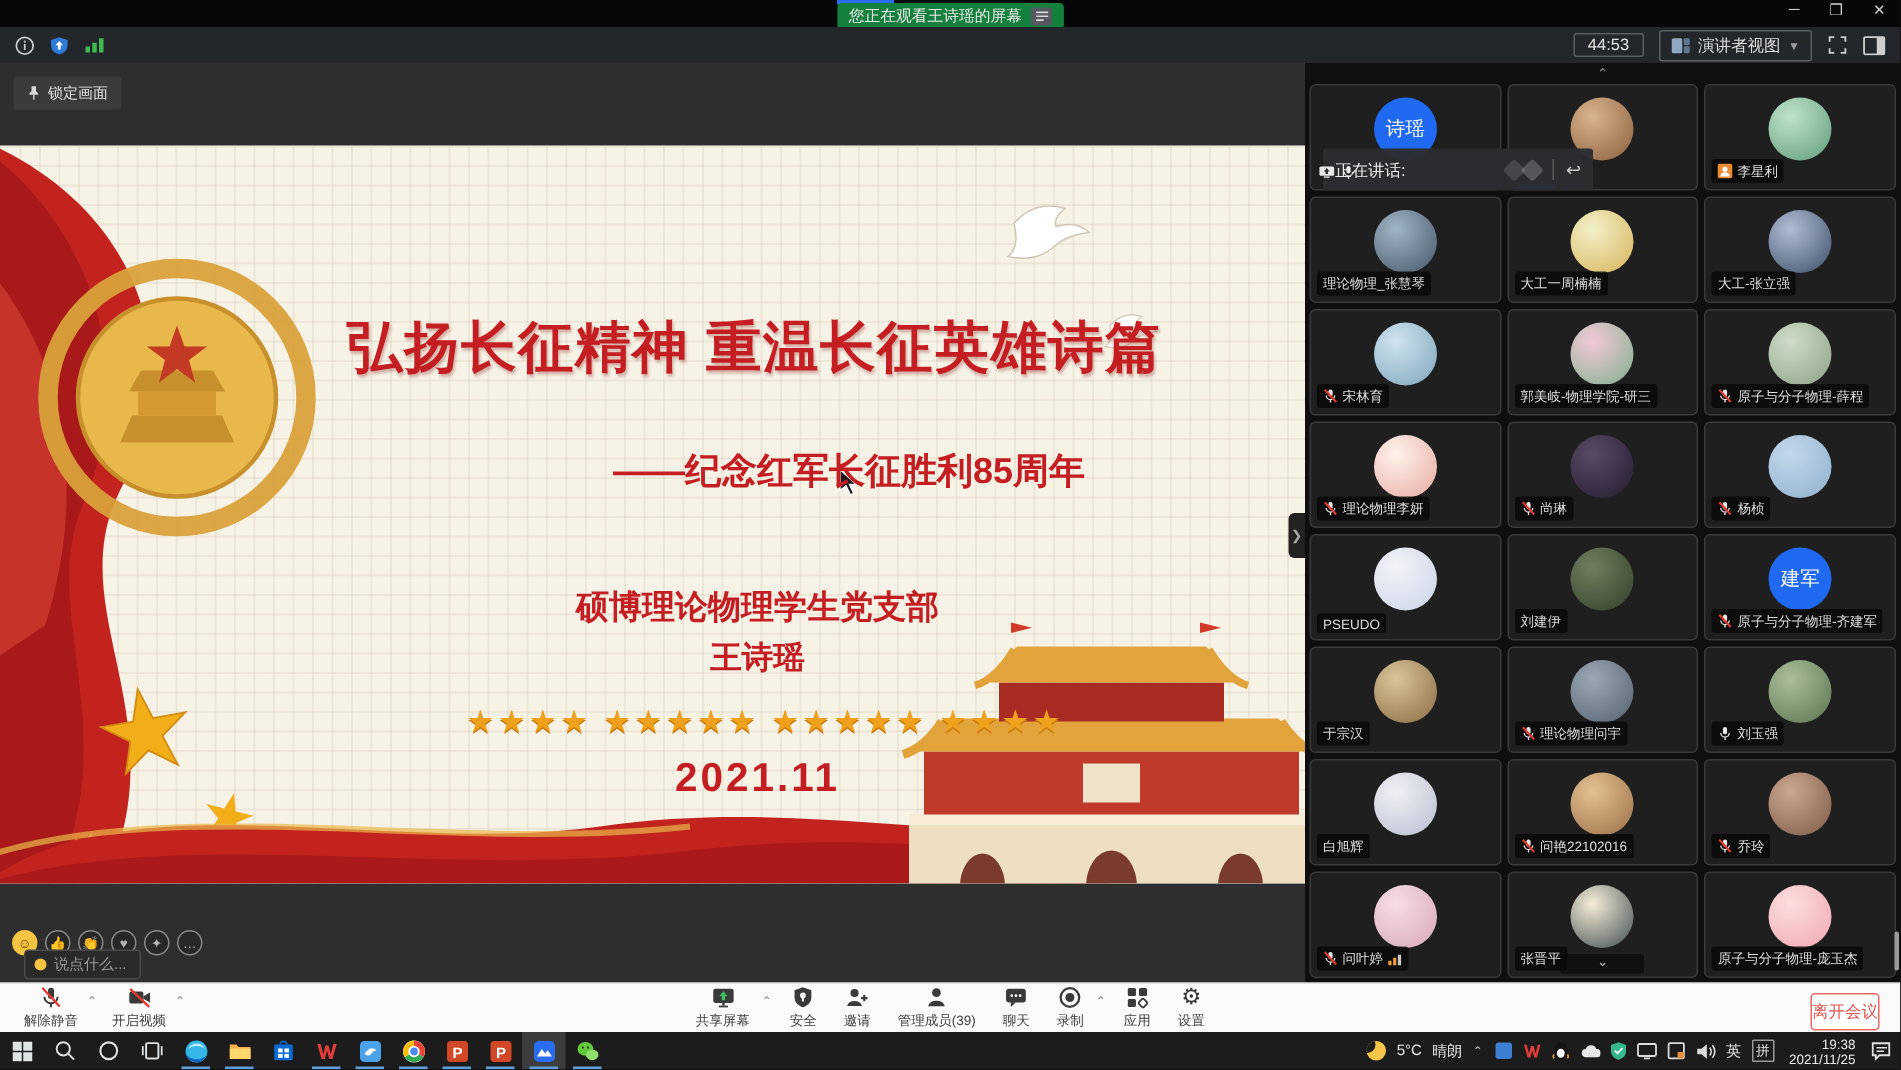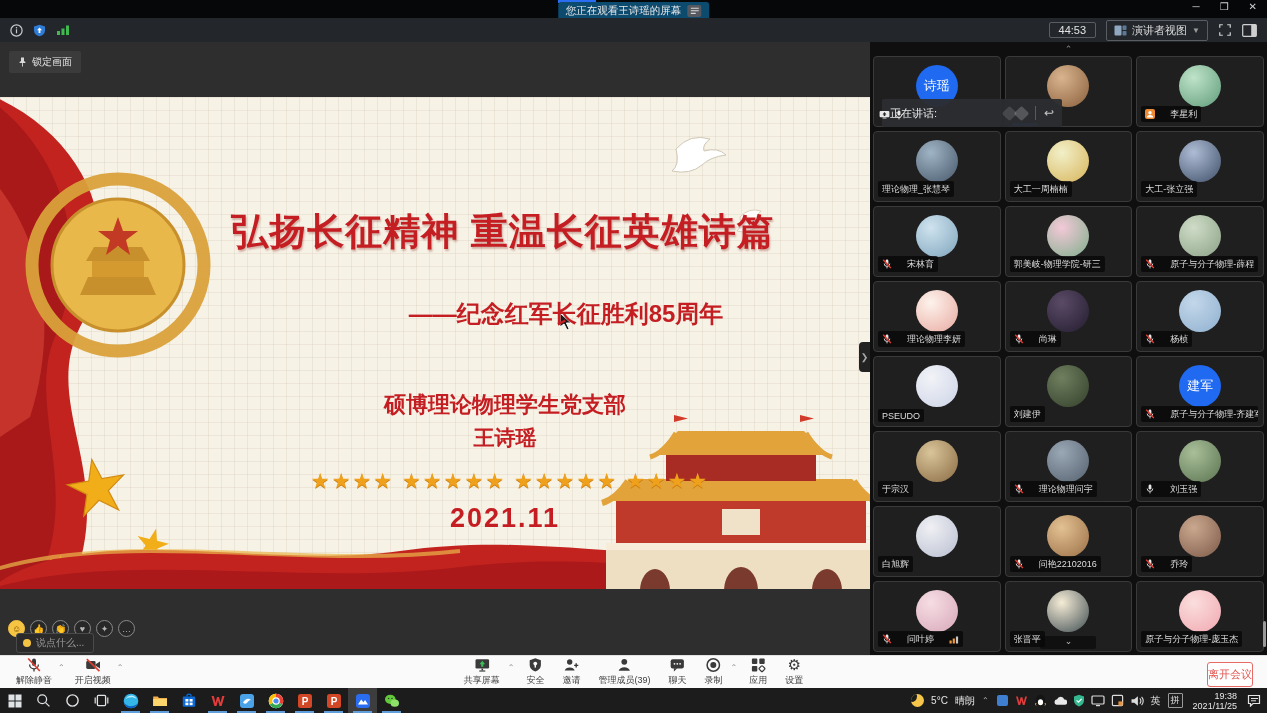--- a/index.html
+++ b/index.html
@@ -3,21 +3,21 @@
 <meta charset="utf-8">
 <style>
   * { margin:0; padding:0; box-sizing:border-box; }
   body { font-family:"Liberation Sans",sans-serif; background:#000; }
   .screen { position:relative; width:1267px; height:713px; overflow:hidden; background:#000; }
 
   
   .titlebar { position:absolute; top:0; left:0; right:0; height:18px; background:#060708; }
   .top-blue { position:absolute; top:0; left:558px; width:38px; height:3px; background:#2a6df0; }
   .view-tip { position:absolute; top:2px; left:50%; transform:translateX(-50%); display:flex; align-items:center; gap:6px;
-    background:#0c4a6e; border-radius:3px; padding:2px 8px; color:#e8e8e8; font-size:10.5px; }
+    background:#15803d; border-radius:3px; padding:2px 8px; color:#e8e8e8; font-size:10.5px; }
   .view-tip .mini-menu { width:14px; height:12px; background:#55585e; border-radius:2px; display:flex; align-items:center; justify-content:center; }
   .win-controls { position:absolute; right:10px; top:1px; display:flex; gap:20px; color:#cfcfcf; font-size:10px; }
   .win-controls span { cursor:default; }
 
   
   .menubar { position:absolute; top:18px; left:0; right:0; height:24px; background:#23272c; display:flex; align-items:center; padding:0 10px; }
   .menubar .left-icons { display:flex; gap:10px; align-items:center; }
   .menubar .right { margin-left:auto; display:flex; align-items:center; gap:10px; }
   .timer-box { border:1px solid #5a5e63; border-radius:2px; padding:1px 9px; color:#e3e3e3; font-size:11px; }
   .view-select { display:flex; align-items:center; gap:5px; border:1px solid #5a5e63; border-radius:2px; padding:2px 7px; color:#dcdcdc; font-size:11px; }
@@ -51,21 +51,21 @@
   .collapse-tab { position:absolute; right:0; top:300px; width:11px; height:30px; background:#222; border-radius:4px 0 0 4px;
     color:#a8a8a8; font-size:9px; display:flex; align-items:center; justify-content:center; z-index:4; }
 
   
   .panel { position:absolute; top:42px; left:870px; width:397px; height:613px; background:#0f0f0f; overflow:hidden; }
   .panel-top { height:14px; display:flex; align-items:center; justify-content:center; color:#8a8a8a; font-size:9px; }
   .grid { display:grid; grid-template-columns:repeat(3,1fr); gap:4px; padding:0 3px; }
   .tile { position:relative; height:71px; background:#1f1f1f; border:1px solid #3a3a3a; border-radius:4px; overflow:hidden; }
   .avatar { position:absolute; top:8px; left:50%; transform:translateX(-50%); width:42px; height:42px; border-radius:50%;
     display:flex; align-items:center; justify-content:center; color:#fff; font-size:13px; }
-  .name-label { position:absolute; left:4px; bottom:4px; max-width:117px; display:flex; align-items:center; gap:15px;
+  .name-label { position:absolute; left:4px; bottom:4px; max-width:117px; display:flex; align-items:center; gap:3px;
     background:rgba(8,8,8,.82); border-radius:2px; padding:1.5px 4px; color:#dedede; font-size:9px; white-space:nowrap;
     overflow:hidden; text-overflow:ellipsis; z-index:3; }
   .tile-icons { position:absolute; left:5px; bottom:6px; display:flex; gap:4px; z-index:7; }
   .audio-bar { position:absolute; left:6px; bottom:0; width:26px; height:3px; background:#2a6df0; z-index:6; }
   .tile-chevron { position:absolute; bottom:2px; left:50%; transform:translateX(-50%); width:56px; height:13px;
     background:rgba(10,10,10,.7); border-radius:2px; color:#bdbdbd; font-size:9px; text-align:center; line-height:11px; z-index:3; }
   .speak-overlay { position:absolute; left:12px; top:57px; width:180px; height:28px; background:rgba(44,45,49,.96);
     border-radius:2px; display:flex; align-items:center; padding:0 8px; gap:5px; z-index:6; color:#ececec; font-size:11px; }
   .speak-overlay .spacer { flex:1; }
   .diamond { width:11px; height:11px; background:rgba(255,255,255,.13); transform:rotate(45deg); border-radius:2px; }

